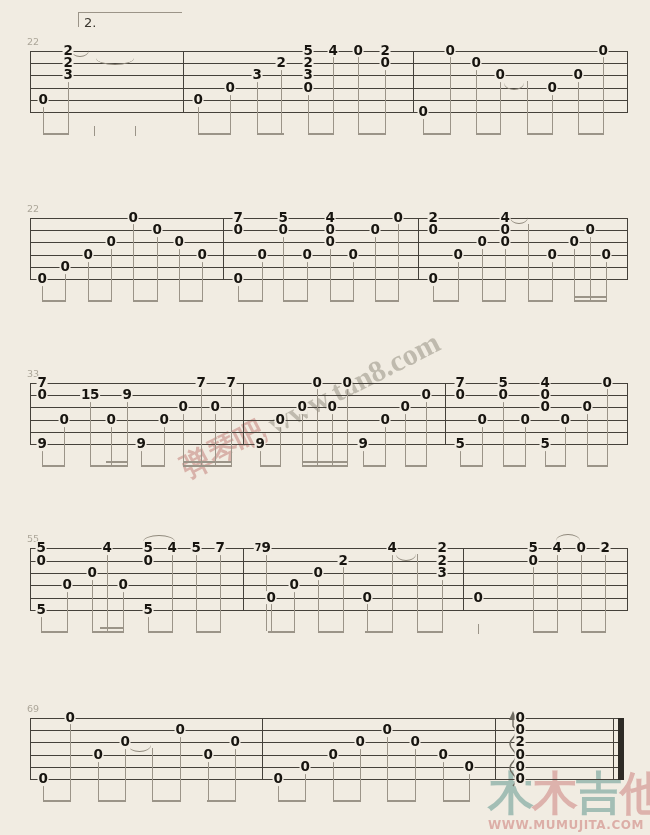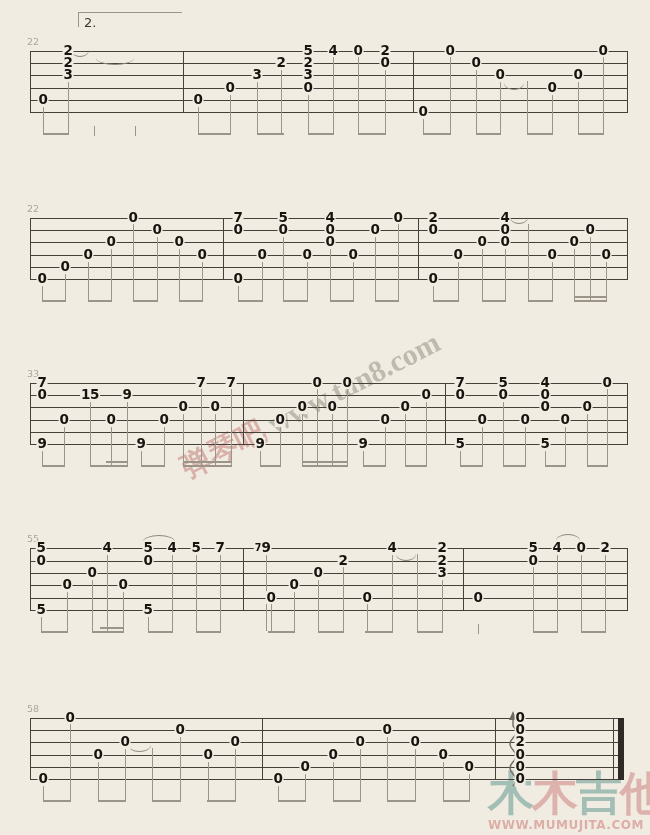--- a/index.html
+++ b/index.html
@@ -354,21 +354,21 @@
     <div class="note" style="left: 392px; top: 548.3px;">4</div>
     <div class="note" style="left: 442px; top: 548.3px;">2</div>
     <div class="note" style="left: 442px; top: 560.65px;">2</div>
     <div class="note" style="left: 442px; top: 573px;">3</div>
     <div class="note" style="left: 478px; top: 597.7px;">0</div>
     <div class="note" style="left: 533px; top: 548.3px;">5</div>
     <div class="note" style="left: 533px; top: 560.65px;">0</div>
     <div class="note" style="left: 557px; top: 548.3px;">4</div>
     <div class="note" style="left: 581px; top: 548.3px;">0</div>
     <div class="note" style="left: 605px; top: 548.3px;">2</div>
-    <div class="mnum" style="left: 27px; top: 702.7px;">58</div>
+    <div class="mnum" style="left: 27px; top: 702.7px;">69</div>
     <div class="hline" style="left: 30px; top: 717.7px; width: 594px;"></div>
     <div class="hline" style="left: 30px; top: 730.05px; width: 594px;"></div>
     <div class="hline" style="left: 30px; top: 742.4px; width: 594px;"></div>
     <div class="hline" style="left: 30px; top: 754.75px; width: 594px;"></div>
     <div class="hline" style="left: 30px; top: 767.1px; width: 594px;"></div>
     <div class="hline" style="left: 30px; top: 779.45px; width: 594px;"></div>
     <div class="vline" style="left: 30px; top: 717.7px; height: 62.75px;"></div>
     <div class="vline" style="left: 262px; top: 717.7px; height: 62.75px;"></div>
     <div class="vline" style="left: 495px; top: 717.7px; height: 62.75px;"></div>
     <div class="vline" style="left: 613px; top: 717.7px; height: 62.75px;"></div>

